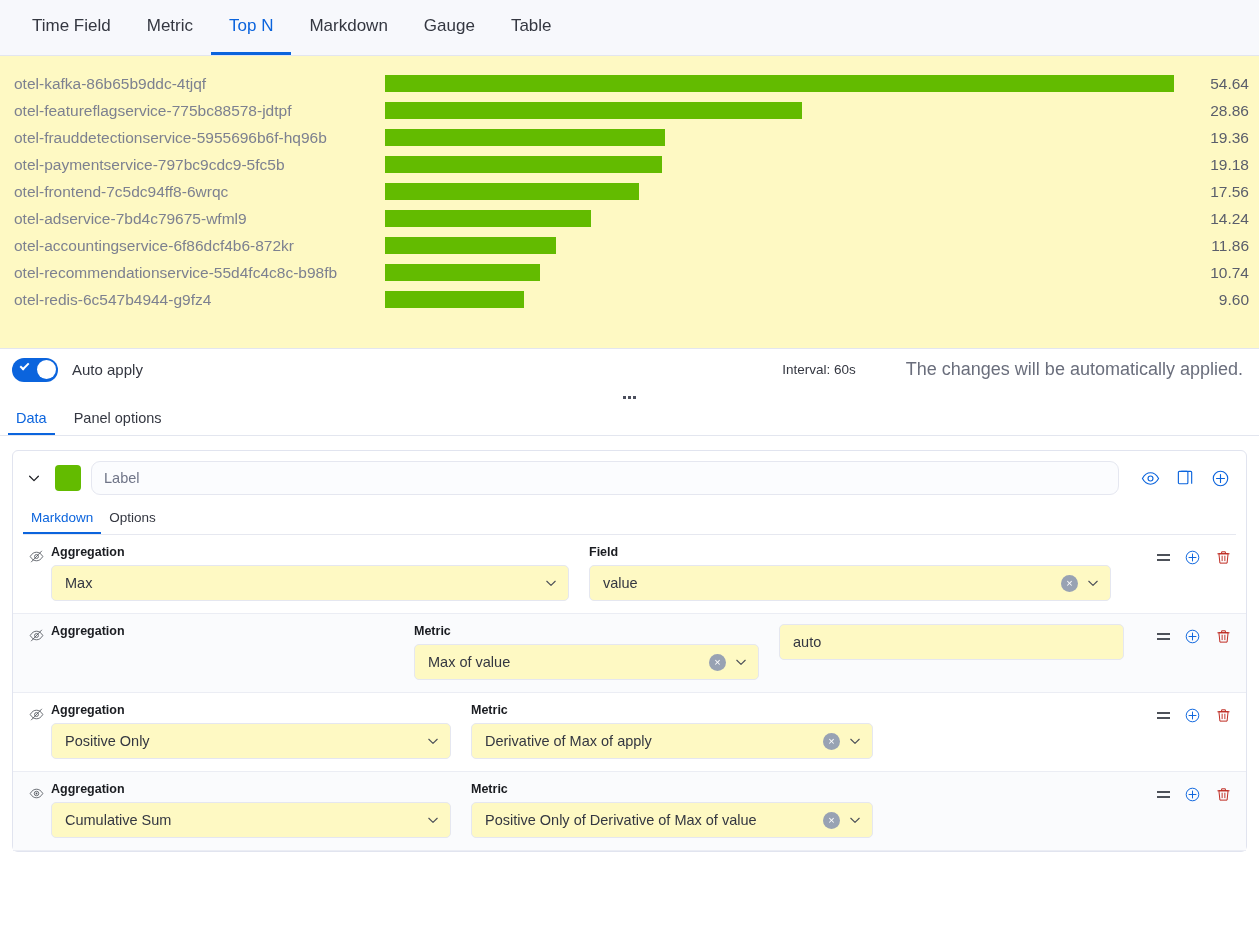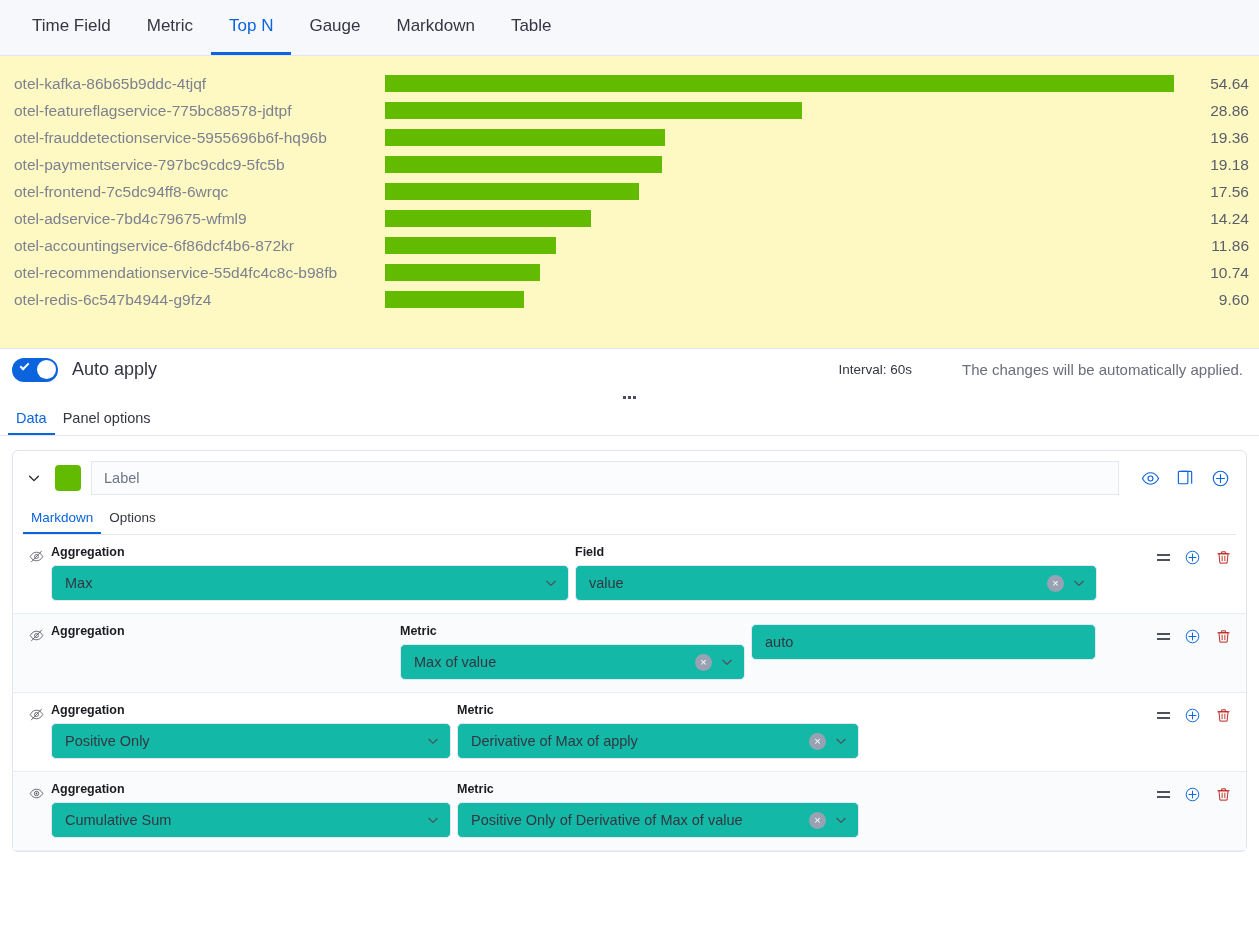--- a/index.html
+++ b/index.html
@@ -94,42 +94,43 @@
     position: absolute; top: 2.5px; right: 2.5px;
     width: 19px; height: 19px; border-radius: 50%;
     background: #ffffff;
   }
   .switch .chk {
     position: absolute; left: 8px; top: 5px;
     width: 9px; height: 5px;
     border-left: 2px solid #fff; border-bottom: 2px solid #fff;
     transform: rotate(-45deg);
   }
-  .apply-label { margin-left: 14px; font-size: 18px; color: #343741; }
+  .apply-label { margin-left: 14px; font-size: 15px; color: #343741; }
   .apply-spacer { flex: 1; }
   .interval-text { font-size: 13.5px; color: #343741; margin-right: 50px; white-space: nowrap; }
-  .applied-text { font-size: 15px; color: #6a6e7c; white-space: nowrap; padding-right: 4px; }
+  .applied-text { font-size: 18px; color: #6a6e7c; white-space: nowrap; padding-right: 4px; }
 
   
   .drag-dots {
     position: relative;
     height: 14px;
     display: flex; align-items: center; justify-content: center;
     gap: 2px;
     cursor: row-resize;
   }
   .drag-dots i { width: 3px; height: 3px; background: #4b4f5d; display: block; }
 
   
   .data-tabbar {
     display: flex;
     align-items: flex-end;
     border-bottom: 1px solid #e3e6ef;
     padding: 0 8px;
     height: 32px;
+    gap: 11px;
   }
   .data-tab {
     font-size: 14.5px;
     padding: 0 8px 7px 8px;
     color: #343741;
     cursor: pointer;
     border-bottom: 2px solid transparent;
     white-space: nowrap;
   }
   .data-tab.active { color: #0b64dd; border-bottom-color: #0b64dd; }
@@ -157,21 +158,21 @@
     cursor: pointer;
   }
   .swatch {
     width: 26px; height: 26px; border-radius: 4px;
     background: #63bb00; flex: none; cursor: pointer;
   }
   .label-input {
     flex: 1;
     height: 34px;
     border: 1px solid #e5e7f0;
-    border-radius: 0;
+    border-radius: 9px;
     background: #fbfcfe;
     padding: 0 12px;
     font-size: 14.5px;
     color: #343741;
     font-family: "Liberation Sans", sans-serif;
     outline: none;
   }
   .label-input::placeholder { color: #6f7487; }
   .head-icons { display: flex; align-items: center; gap: 16px; padding: 0 6px 0 12px; }
   .ico { cursor: pointer; display: block; }
@@ -202,34 +203,34 @@
     background: #fafbfd;
     gap: 0;
   }
   .agg-row.plain { background: #ffffff; }
   .eye-cell {
     width: 30px; flex: none;
     padding-top: 4px;
     display: flex; justify-content: center;
     cursor: pointer;
   }
-  .fields { flex: 1; display: flex; gap: 6px; }
+  .fields { flex: 1; display: flex; gap: 20px; }
   .field-group { display: flex; flex-direction: column; }
   .field-label {
     font-size: 12.5px;
     font-weight: bold;
     color: #1a1c21;
     margin-bottom: 6px;
     white-space: nowrap;
   }
   .select-box, .text-box {
     height: 36px;
     border: 1px solid #e5e7f0;
     border-radius: 5px;
-    background: #14b8a6;
+    background: #fef9c3;
     display: flex; align-items: center;
     padding: 0 10px 0 13px;
     font-size: 14.5px;
     color: #343741;
     cursor: pointer;
     position: relative;
   }
   .select-box .val, .text-box .val { flex: 1; white-space: nowrap; overflow: hidden; }
   .clear-x {
     width: 17px; height: 17px; border-radius: 50%;
@@ -251,22 +252,22 @@
   .grip { display: flex; flex-direction: column; gap: 3px; cursor: grab; }
   .grip i { width: 13px; height: 1.6px; background: #4d5159; display: block; }
 </style>
 </head>
 <body>
 
 <div class="viz-tabbar" id="vizTabs">
     <div class="viz-tab">Time Field</div>
     <div class="viz-tab">Metric</div>
     <div class="viz-tab active">Top N</div>
+    <div class="viz-tab">Markdown</div>
     <div class="viz-tab">Gauge</div>
-    <div class="viz-tab">Markdown</div>
     <div class="viz-tab">Table</div>
   </div>
 
 <div class="chart-area" id="chartArea">
     <div class="topn-row">
       <div class="topn-label">otel-kafka-86b65b9ddc-4tjqf</div>
       <div class="topn-barwrap">
         <div class="topn-bar" style="width: 789px; background: rgb(99, 187, 0);"></div>
       </div>
       <div class="topn-value">54.64</div>

